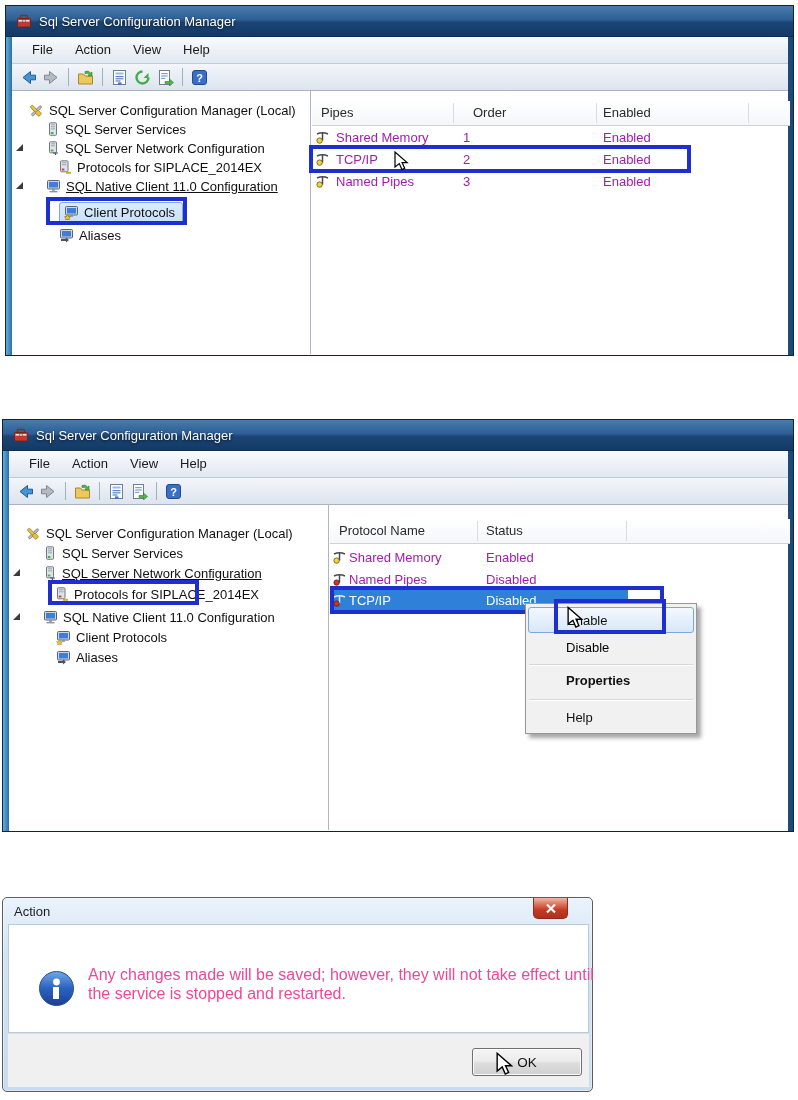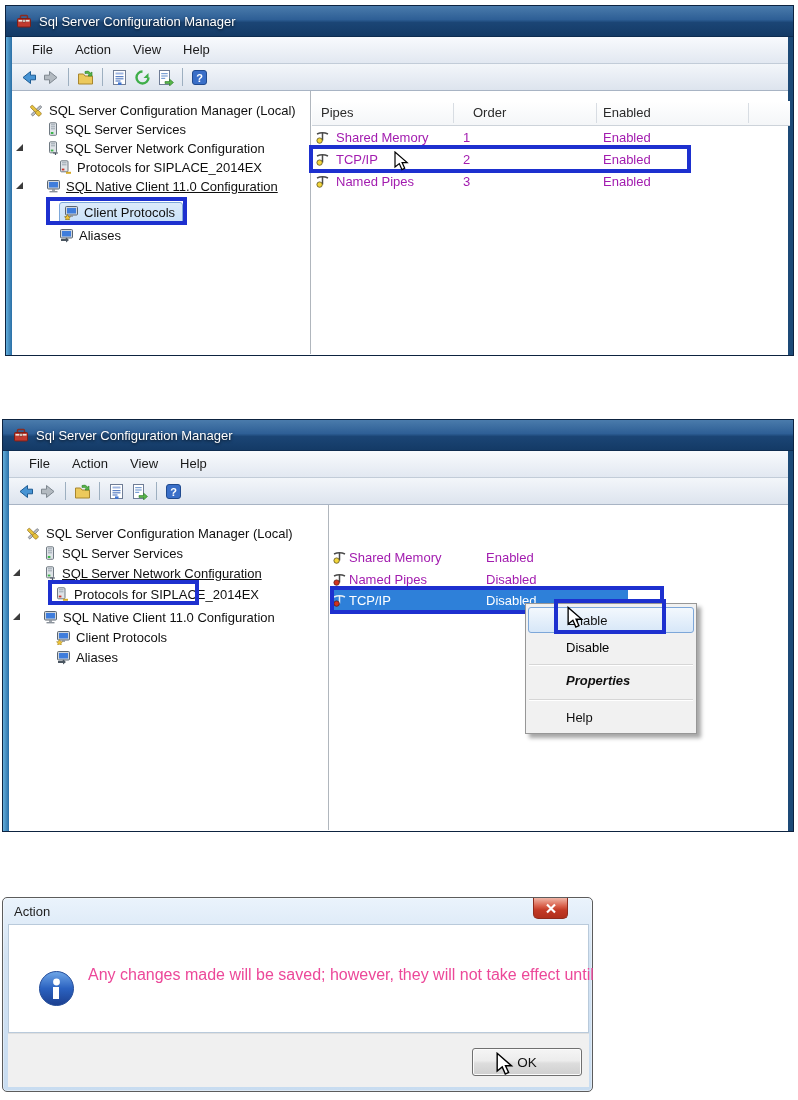--- a/index.html
+++ b/index.html
@@ -46,21 +46,21 @@
   .sel-row .cell{color:#fff;}
   
   .anno{position:absolute;border:4px solid #1d30cf;box-sizing:border-box;pointer-events:none;}
   
   .ctx-menu{position:absolute;background:#f1f1f1;border:1px solid #979797;
       box-shadow:4px 4px 4px rgba(0,0,0,.35);box-sizing:border-box;}
   .ctx-item{position:absolute;left:2px;right:2px;height:26px;font-size:13px;color:#111;
       line-height:25px;padding-left:38px;box-sizing:border-box;}
   .ctx-hover{background:linear-gradient(180deg,#f3f8fd,#d7e7f8);border:1px solid #7da7d9;border-radius:3px;}
   .ctx-disabled{color:#000000;}
-  .ctx-bold{font-weight:bold;font-style:italic;}
+  .ctx-bold{font-weight:bold;}
   .ctx-sep{position:absolute;left:3px;right:3px;height:1px;background:#d6d6d6;border-bottom:1px solid #fff;}
   
   .dlg{position:absolute;background:linear-gradient(180deg,#eaf3fc 0%,#d3e3f3 30%,#c8dcf0 100%);
       border:1px solid #5c5c5c;border-radius:5px;box-sizing:border-box;box-shadow:0 0 0 1px rgba(255,255,255,.4) inset;}
   .dlg-title{position:absolute;left:11px;top:6px;font-size:13px;color:#1c1c1c;}
   .dlg-close{position:absolute;width:35px;height:21px;border:1px solid #8e2b1d;border-top:none;
       border-radius:0 0 5px 5px;background:linear-gradient(180deg,#f0b5a6 0%,#d9604b 40%,#c33a26 60%,#b02f1c 100%);
       display:flex;align-items:center;justify-content:center;box-sizing:border-box;}
   .dlg-body{position:absolute;background:#fff;border:1px solid #b9cadb;box-sizing:border-box;}
   .dlg-footer{position:absolute;background:#f0f0f0;border-top:1px solid #dfdfdf;box-sizing:border-box;}
@@ -381,20 +381,26 @@
   <div class="tree-row" style="left:53px;top:228px;">
     <svg width="15" height="15" viewBox="0 0 15 15">
         <rect x="1.5" y="1.5" width="12" height="8.5" rx="1" fill="#cfd6de" stroke="#5a6570"></rect>
         <rect x="3" y="3" width="9" height="5.5" fill="#3f7ddc"></rect>
         <rect x="6" y="10.2" width="3" height="1.6" fill="#8a929b"></rect>
         <path d="M2 11 h5 v-1.6 l3 2.6 -3 2.6 V13 h-5 Z" fill="#4a5560"></path>
       </svg>
     <span class="tlabel">Aliases</span>
   </div>
 
+  <div class="list-header" style="left:327px;top:99px;width:460px;">
+    <span class="hlabel" style="left:9px;">Protocol Name</span>
+    <span class="hlabel" style="left:156px;">Status</span>
+    <div class="col-sep" style="left:147px;"></div>
+    <div class="col-sep" style="left:296px;"></div>
+  </div>
   <div class="list-row" style="left:327px;top:127px;width:460px;">
     <svg class="row-icon" style="left:3px;" viewBox="0 0 13 13">
         <path d="M1 3 Q6.5 0.5 12 3" fill="none" stroke="#4a4a4a" stroke-width="1.5"></path>
         <path d="M6.5 2 V9.5" stroke="#4a4a4a" stroke-width="1.5"></path>
         <circle cx="3.6" cy="9.6" r="2.7" fill="#f2d53a" stroke="#5c511a" stroke-width="0.8"></circle>
       </svg>
     <span class="cell" style="left:19px;">Shared Memory</span>
     <span class="cell" style="left:156px;">Enabled</span>
   </div>
   <div class="list-row" style="left:327px;top:149px;width:460px;">
@@ -446,19 +452,20 @@
             <stop offset="0" stop-color="#6fa7e8"></stop>
             <stop offset="0.5" stop-color="#2b62c0"></stop>
             <stop offset="1" stop-color="#1c3f8f"></stop>
           </linearGradient>
         </defs>
       <circle cx="18.5" cy="18.5" r="17" fill="url(#ig)" stroke="#274f9b"></circle>
       <circle cx="18.5" cy="12" r="3.4" fill="#fff"></circle>
       <path d="M15 17 h6 v12 h-6 Z" fill="#fff"></path>
     </svg>
     <div class="dlg-msg" style="left:79px;top:40px;">Any changes made will be saved; however, they will not take effect until</div>
+    <div class="dlg-msg" style="left:79px;top:59px;">the service is stopped and restarted.</div>
   </div>
   <div class="dlg-footer" style="left:5px;top:135px;width:581px;height:54px;"></div>
   <div class="btn" style="left:469px;top:150px;width:110px;height:28px;">OK</div>
   <svg class="cursor" style="left:493px;top:154px;" width="20" height="25" viewBox="0 0 17 21">
       <path d="M1 1 L1 16 L5.3 12.6 L7.9 18.6 L10.7 17.3 L8.1 11.6 L13.2 11.6 Z" fill="#fff" stroke="#000" stroke-width="1.2"></path>
     </svg>
 </div>
 
 </body></html>

